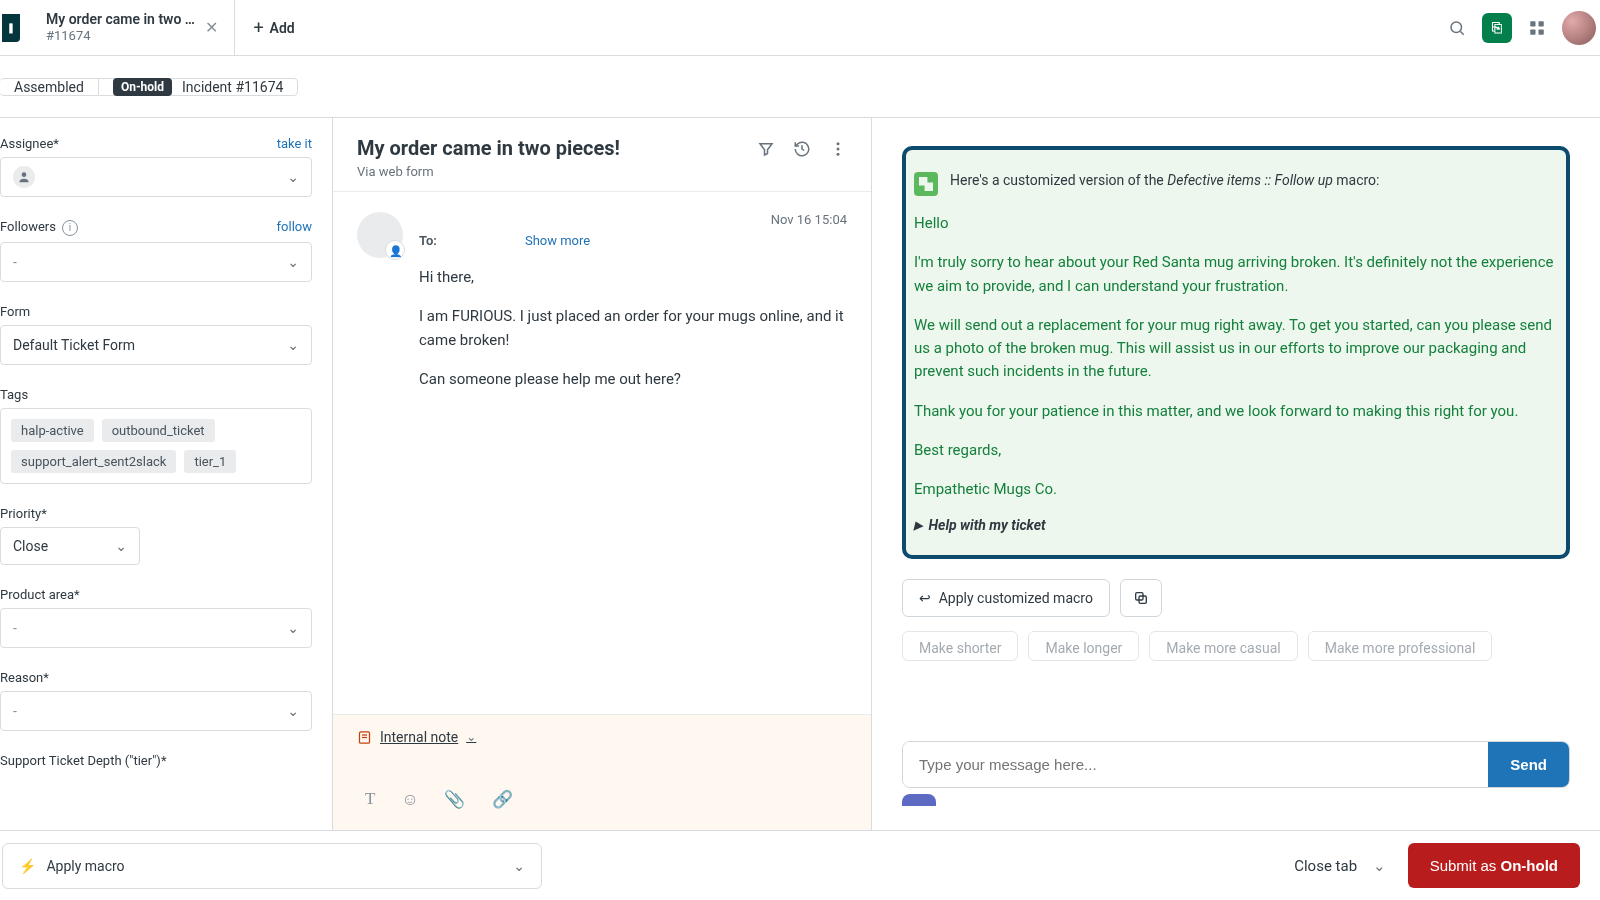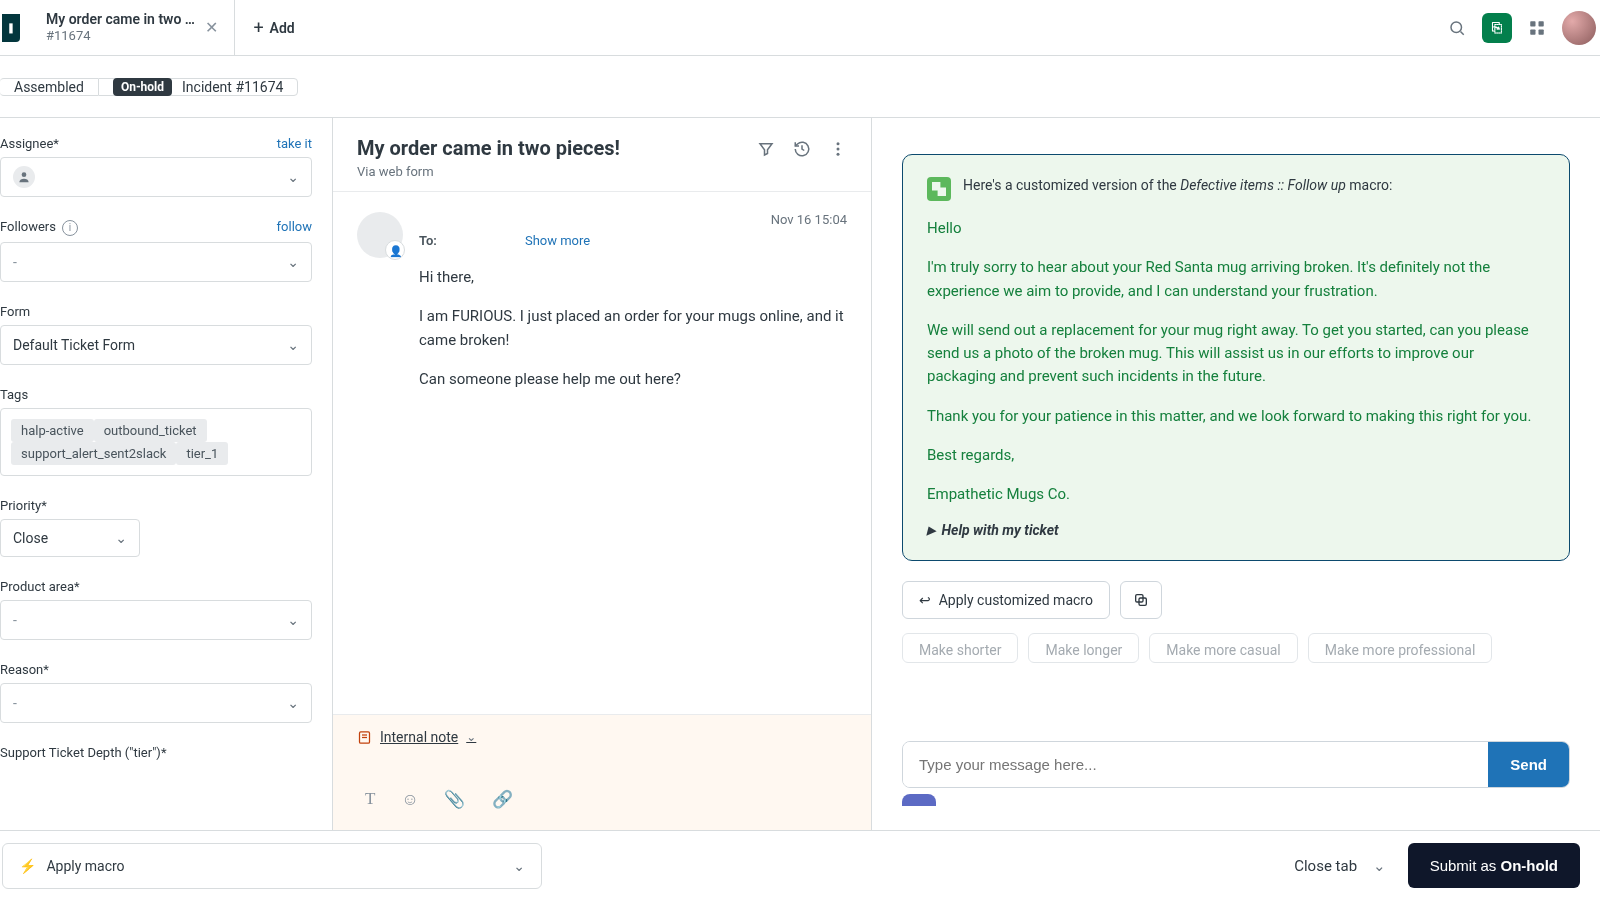--- a/index.html
+++ b/index.html
@@ -37,21 +37,21 @@
   .props { width: 332px; padding: 18px 0 18px 0; overflow-y:auto; }
   .props .sec { margin-bottom: 22px; padding: 0 20px 0 0; }
   .props label { display:flex; justify-content:space-between; font-size:13px; margin-bottom:6px; color:#2f3941;gap:28px; }
   .props label .link { color:#1f73b7; cursor:pointer; font-weight:400;}
   .info-dot { display:inline-flex; width:16px; height:16px; border:1px solid #87929d; border-radius:50%; align-items:center; justify-content:center; font-size:10px; color:#87929d; margin-left:6px;}
   .select { height:40px; border:1px solid #d8dcde; border-radius:4px; display:flex; align-items:center; padding:0 12px; background:#fff; color:#2f3941; justify-content:space-between;}
   .select .ph { color:#87929d; }
   .select.small { height:38px; width:140px;}
   .caret { color:#68737d; }
   .avatar-tiny { width:22px; height:22px; border-radius:50%; background:#e9ebed; display:flex; align-items:center; justify-content:center; color:#68737d; font-size:13px;}
-  .tagbox { border:1px solid #d8dcde; border-radius:4px; padding:10px; min-height:60px; display:flex; flex-wrap:wrap; gap:0; background:#fff;}
+  .tagbox { border:1px solid #d8dcde; border-radius:4px; padding:10px; min-height:60px; display:flex; flex-wrap:wrap; gap:8px; background:#fff;}
   .tag { background:#e9ebed; border-radius:3px; padding:4px 10px; font-size:13px; color:#49545c;}
 
   
   .convo { width: 540px; border-left:1px solid #d8dcde; border-right:1px solid #d8dcde; display:flex; flex-direction:column; }
   .convo-head { padding: 18px 24px 12px; border-bottom:1px solid #e9ebed; display:flex; align-items:flex-start; }
   .convo-head h1 { font-size:20px; font-weight:700; color:#2f3941; }
   .via { font-size:13px; color:#68737d; margin-top:4px;}
   .head-icons { margin-left:auto; display:flex; gap:18px; color:#68737d; padding-top:4px;}
   .head-icons span { cursor:pointer; }
   .msg { padding: 20px 24px; display:flex; gap:16px; flex:0 0 auto; }
@@ -69,21 +69,21 @@
   .reply { border-top:1px solid #e9ebed; background:#fff8f1; }
   .reply-head { display:flex; align-items:center; gap:8px; padding:14px 24px 4px; color:#2f3941;text-decoration:underline;}
   .note-ic { color:#c2410c; }
   .reply-head .caret { font-size:12px;}
   .reply-tools { display:flex; gap:26px; padding: 40px 32px 20px; color:#87929d; }
   .reply-tools span { cursor:pointer; font-size:17px;}
 
   
   .ai { flex:1; display:flex; flex-direction:column; min-width:0; }
   .ai-scroll { flex:1; padding: 28px 30px 0; overflow:hidden; }
-  .ai-card { background:#edf7ed; border:1px solid #0c4a6e; border-radius:10px; padding: 22px 24px; margin-top: 8px; }
+  .ai-card { background:#edf7ed; border:4px solid #0c4a6e; border-radius:10px; padding: 22px 8px; }
   .ai-header { display:flex; gap:12px; align-items:flex-start; margin-bottom:16px;}
   .ai-logo { width:24px; height:24px; background:#5cb85c; border-radius:4px; position:relative; flex-shrink:0;}
   .ai-logo::before { content:""; position:absolute; inset:5px; background:#edf7ed; clip-path: polygon(0 0, 60% 0, 60% 40%, 100% 40%, 100% 100%, 40% 100%, 40% 60%, 0 60%); }
   .ai-header .lead { color:#2f3941; }
   .ai-header em { font-style:italic; }
   .ai-body p { margin-bottom:16px; font-size:15px; line-height:1.55; color:#15803d; }
   .disclosure { display:flex; align-items:center; gap:6px; font-weight:700; font-style:italic; cursor:pointer; margin-top:4px;}
   .disclosure .tri { font-size:11px; }
   .ai-actions { display:flex; gap:10px; margin-top:20px; }
   .btn-outline { background:#fff; border:1px solid #cfd6dc; border-radius:6px; padding:10px 16px; font-size:14px; display:flex; align-items:center; gap:8px; cursor:pointer; color:#2f3941;}
@@ -98,21 +98,21 @@
   .purple-nub { width:34px; height:12px; background:#5c6ac4; border-radius:8px 8px 0 0; margin-left:0px; margin-top:6px;}
 
   
   .bottom { height:70px; border-top:1px solid #d8dcde; display:flex; align-items:center; padding:0 20px 0 0; background:#fff;}
   .macro { width:540px; margin-left:2px;}
   .macro-sel { height:46px; border:1px solid #d8dcde; border-radius:6px; display:flex; align-items:center; padding:0 16px; justify-content:space-between; color:#2f3941;}
   .macro-sel .left { display:flex; align-items:center; gap:10px;}
   .flash { color:#68737d; }
   .bottom-spacer { flex:1; }
   .closetab { display:flex; align-items:center; gap:16px; color:#2f3941; font-size:15px; margin-right:22px; cursor:pointer;}
-  .submit { background:#0f172a; color:#fff; border:none; border-radius:6px; padding:14px 22px; font-size:15px; font-weight:400; cursor:pointer;}
+  .submit { background:#b91c1c; color:#fff; border:none; border-radius:6px; padding:14px 22px; font-size:15px; font-weight:400; cursor:pointer;}
   .submit b { font-weight:700; }
 
   svg { display:block; }
 </style>
 </head>
 <body>
 
 <div class="topbar">
   <div class="brand-chip">❚</div>
   <div class="tab active">

